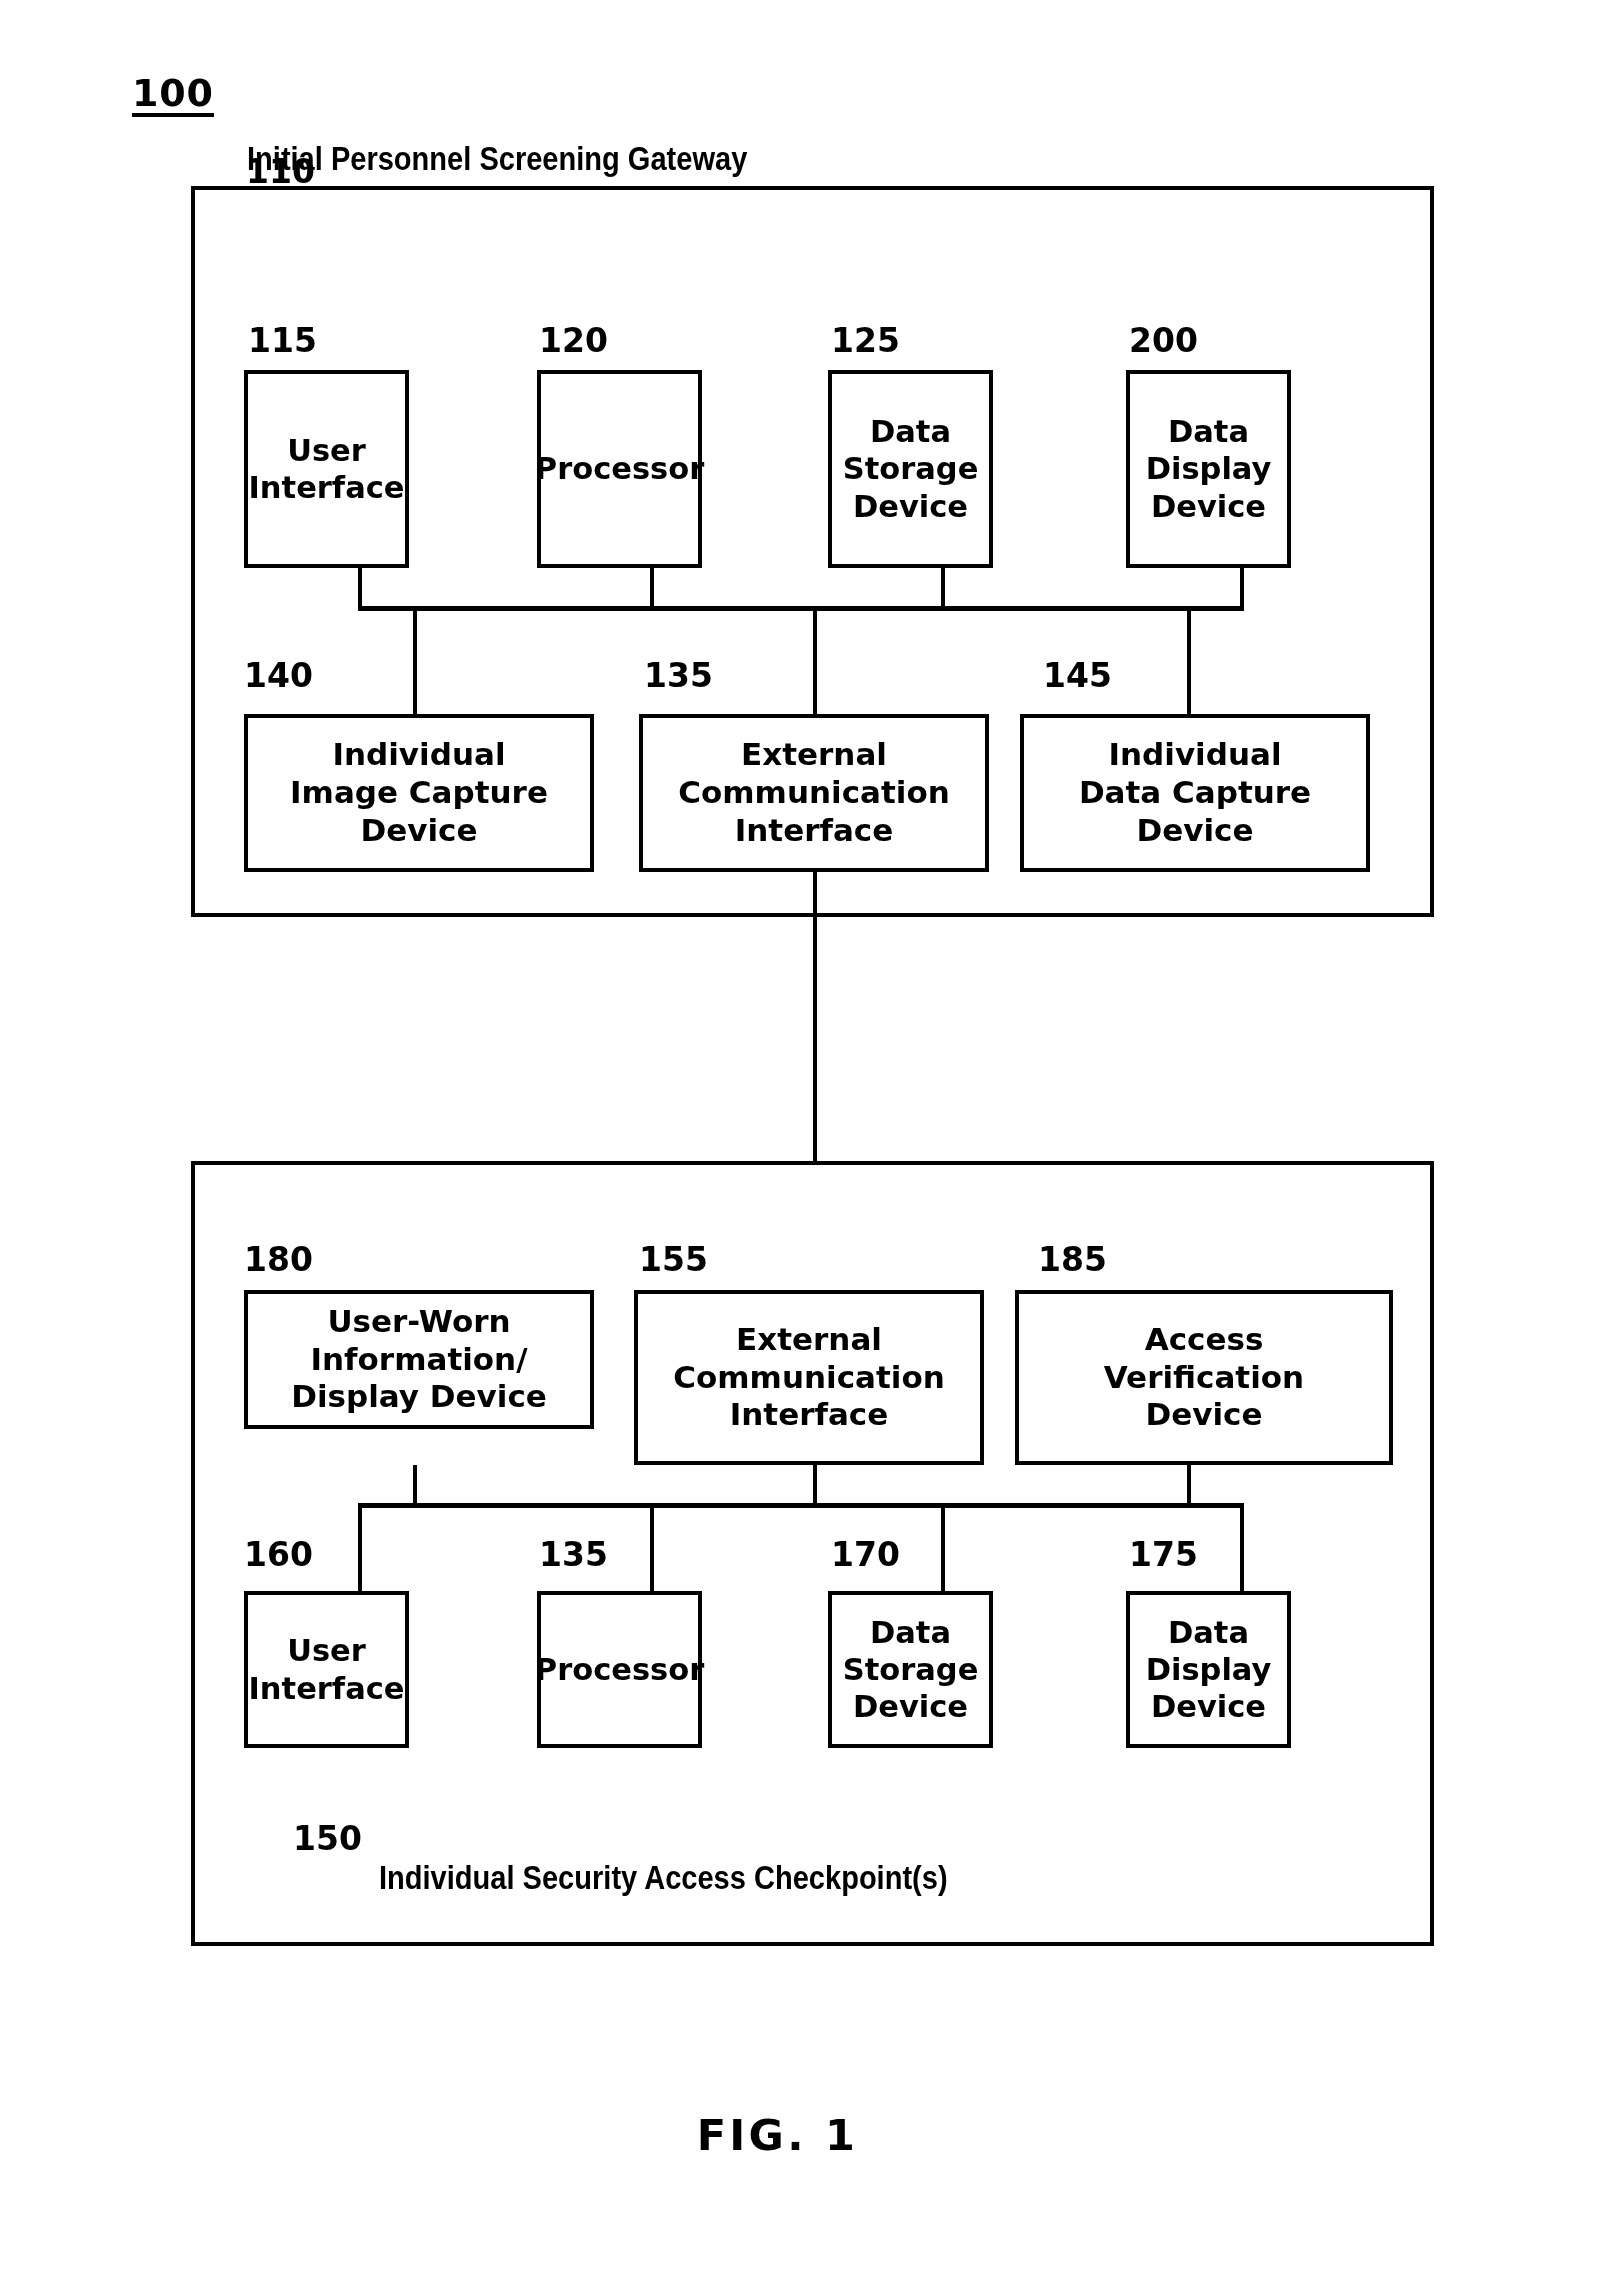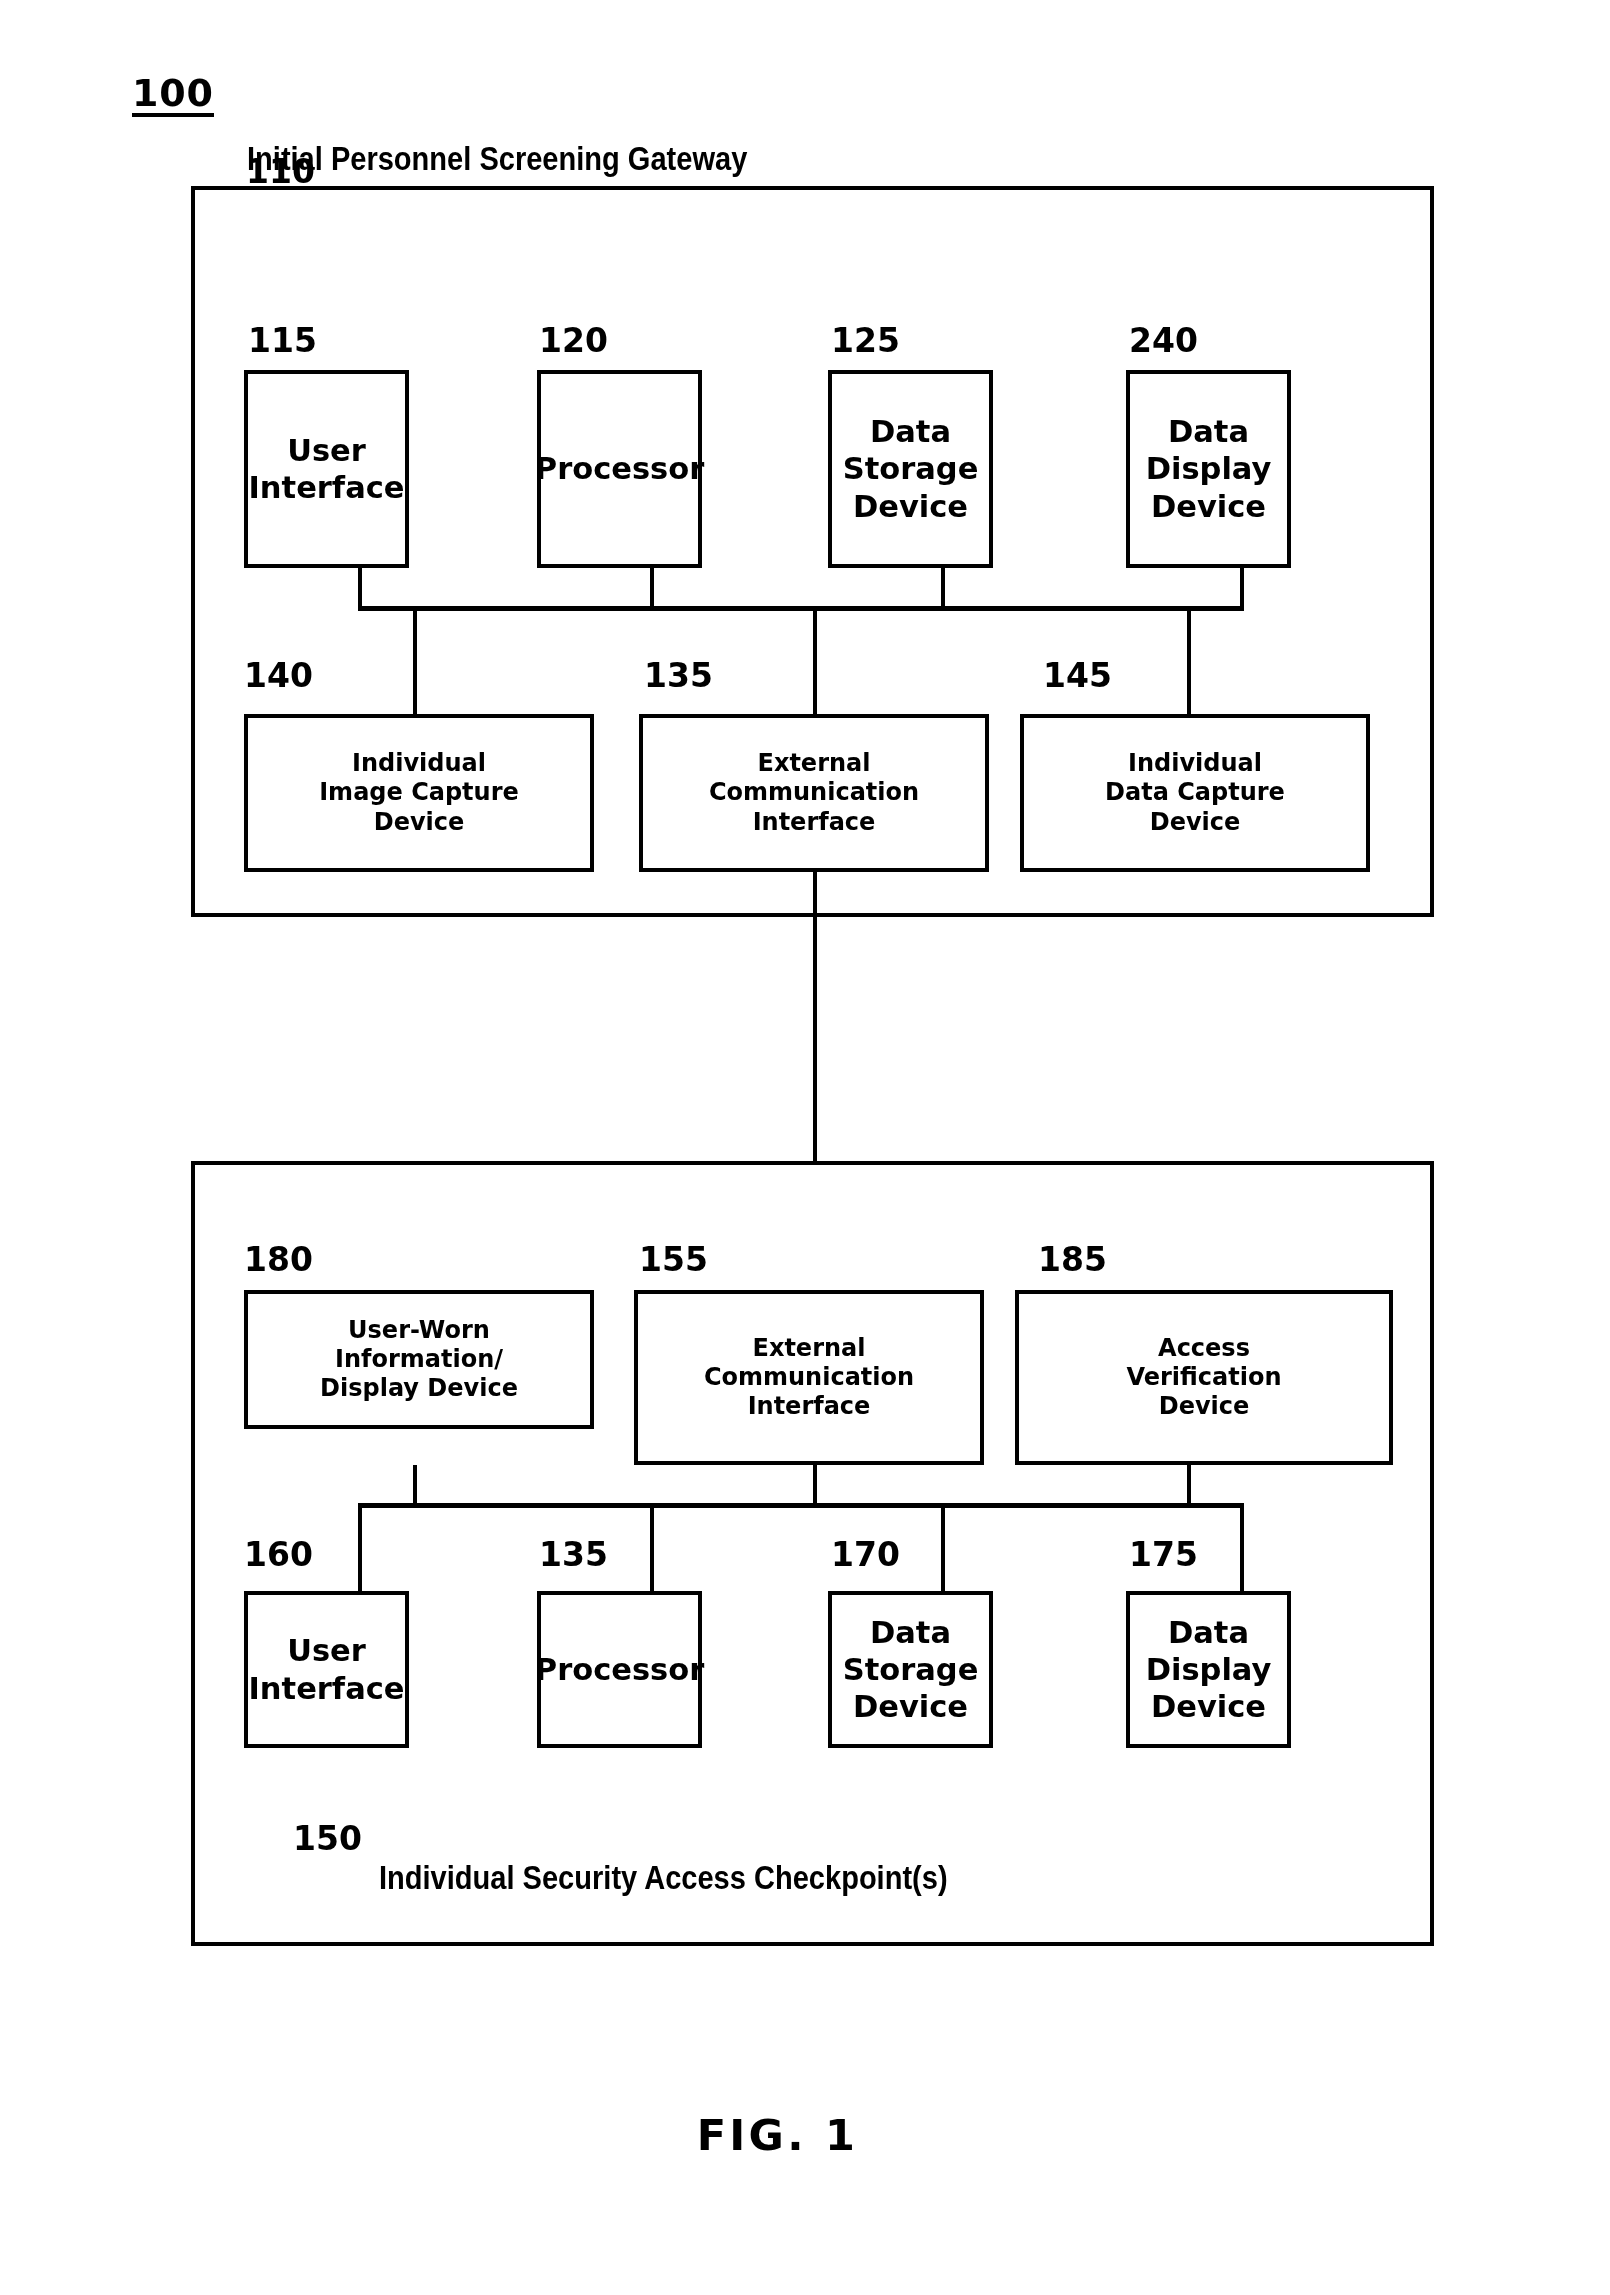--- a/index.html
+++ b/index.html
@@ -87,21 +87,21 @@
     font-family: "DejaVu Sans", "Liberation Sans", sans-serif;
     font-weight: bold;
     font-size: 30.5px;
     line-height: 1.22;
     padding: 3.3px 5px;
   }
   .comp-box .label {
     display: block;
     white-space: pre-line;
   }
-  .comp-box.narrow { font-size: 24px; }
+  .comp-box.narrow { font-size: 31px; }
 
   
   .vline {
     position: absolute;
     width: 4.1px;
     background: #000;
   }
   .hline {
     position: absolute;
     height: 5px;
@@ -127,21 +127,21 @@
 <div id="fig-ref-100">100</div>
 
 <div id="gateway-container" class="system-container"></div>
 
 <div class="ref-num" style="left:246px; top:155px;">110</div>
 <div id="gateway-title" class="section-title">Initial Personnel Screening Gateway</div>
 
 <div class="ref-num" style="left:248px;  top:324px;">115</div>
 <div class="ref-num" style="left:539px;  top:324px;">120</div>
 <div class="ref-num" style="left:831px; top:324px;">125</div>
-<div class="ref-num" style="left:1129px; top:324px;">240</div>
+<div class="ref-num" style="left:1129px; top:324px;">200</div>
 
 <div class="comp-box" style="left:244px;  top:370px; width:165px; height:198px;">
   <span class="label">User
 Interface</span>
 </div>
 <div class="comp-box" style="left:537px;  top:370px; width:165px; height:198px;">
   <span class="label">Processor</span>
 </div>
 <div class="comp-box" style="left:828px; top:370px; width:165px; height:198px;">
   <span class="label">Data

